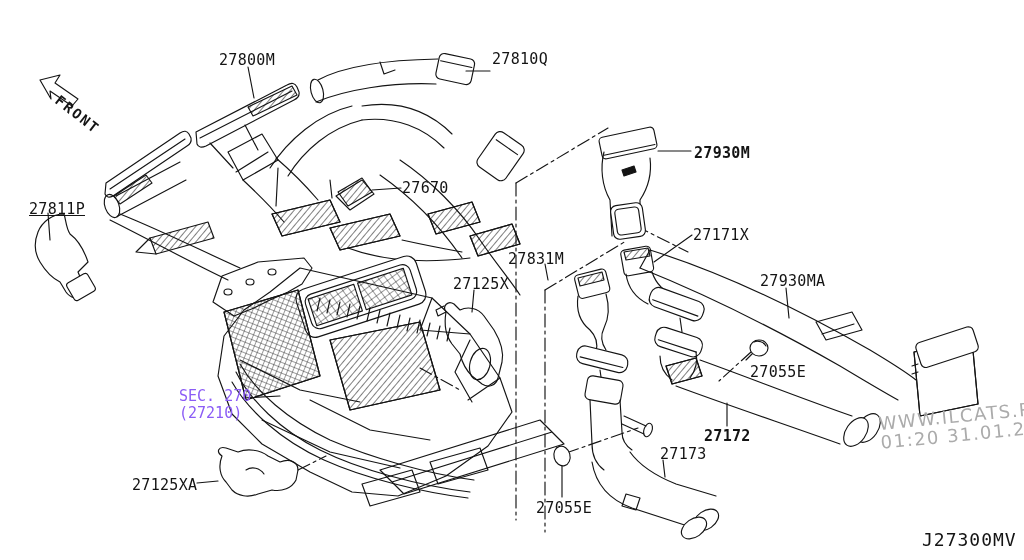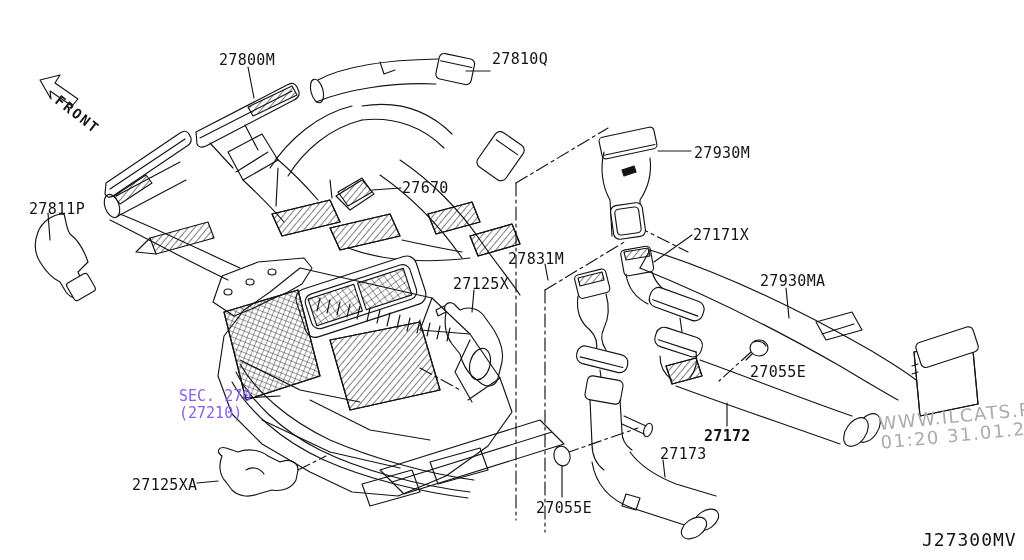--- a/index.html
+++ b/index.html
@@ -259,23 +259,23 @@
       <path d="M752,354 L746,360 M754,342 C758,340 764,342 766,346"></path>
     </g>
 
   </g>
 </svg>
 
 <div class="front" style="left:62px;top:92px;">FRONT</div>
 
 <div class="plabel" style="left:219px;top:51px;">27800M</div>
 <div class="plabel" style="left:492px;top:50px;">27810Q</div>
-<div class="plabel" style="left:694px;top:144px;">27930M</div>
+<div class="plabel" style="left:694px;top:144px;font-weight:bold;">27930M</div>
 <div class="plabel" style="left:402px;top:179px;">27670</div>
-<div class="plabel" style="left:29px;top:200px;">27811P</div>
+<div class="plabel" style="left:29px;top:200px;text-decoration:underline;">27811P</div>
 <div class="plabel" style="left:693px;top:226px;">27171X</div>
 <div class="plabel" style="left:508px;top:250px;text-align:right;">27831M</div>
 <div class="plabel" style="left:453px;top:275px;">27125X</div>
 <div class="plabel" style="left:760px;top:272px;">27930MA</div>
 <div class="plabel" style="left:750px;top:363px;">27055E</div>
 <div class="plabel" style="left:704px;top:427px;font-weight:bold;">27172</div>
 <div class="plabel" style="left:660px;top:445px;">27173</div>
 <div class="plabel" style="left:536px;top:499px;">27055E</div>
 <div class="plabel" style="left:132px;top:476px;">27125XA</div>
 

